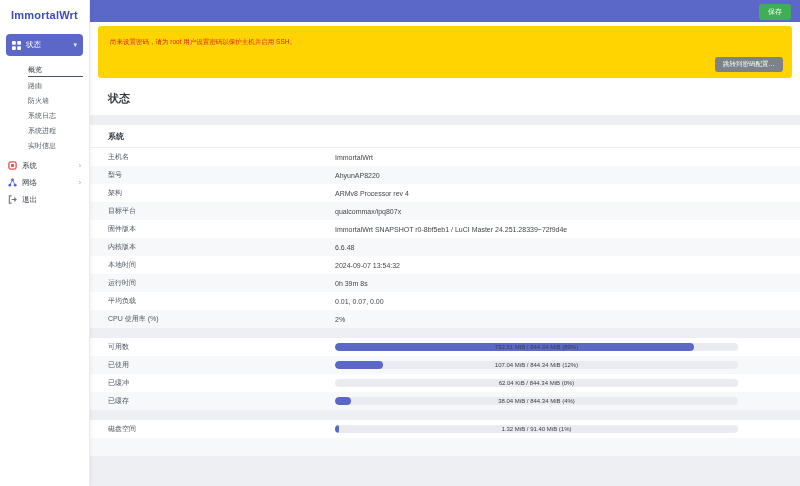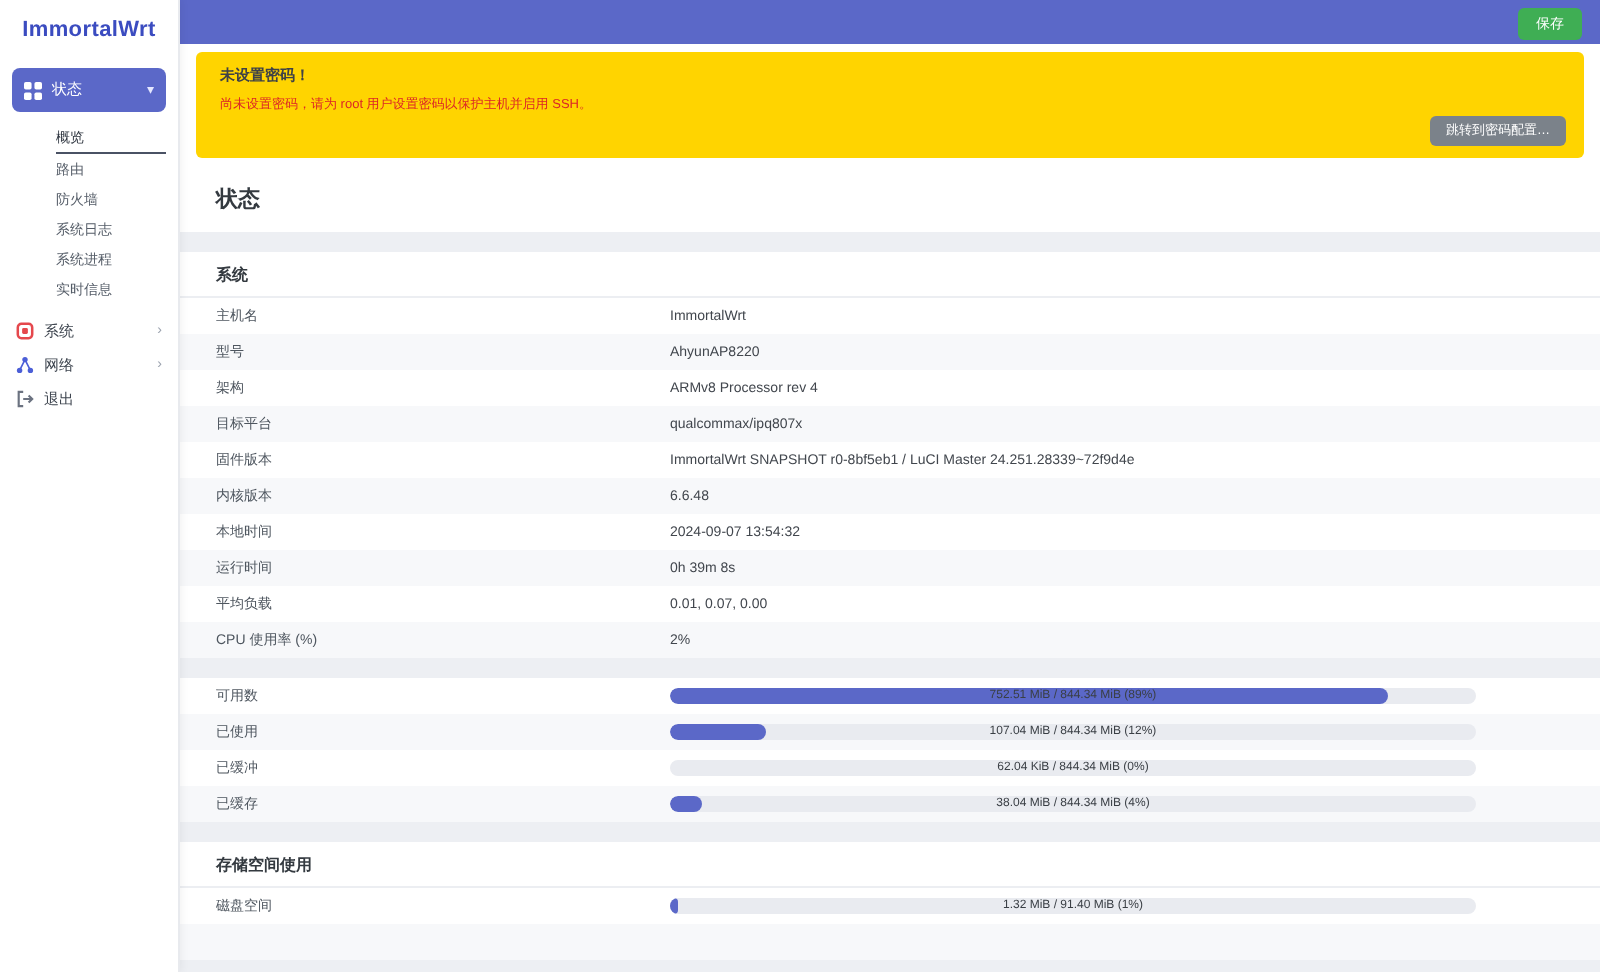--- a/index.html
+++ b/index.html
@@ -133,21 +133,20 @@
           </svg>
       </span>
       <span class="glabel">退出</span>
     </div>
   </div>
 
   <div class="content">
 
     <div class="banner-wrap block">
       <div class="banner">
-        <div class="banner-title">未设置密码！</div>
         <div class="banner-msg">尚未设置密码，请为 root 用户设置密码以保护主机并启用 SSH。</div>
         <button class="banner-btn">跳转到密码配置…</button>
       </div>
     </div>
 
     <div class="page-title-block block">
       <div class="page-title">状态</div>
     </div>
 
     <div class="gap"></div>
@@ -237,21 +236,20 @@
             <div class="bar-text">38.04 MiB / 844.34 MiB (4%)</div>
           </div>
             </div>
         </div>
       </div>
     </div>
 
     <div class="gap"></div>
 
     <div class="section">
-      <div class="section-title">存储空间使用</div>
       <div>
         <div class="row">
           <div class="cell-label">磁盘空间</div>
           <div class="cell-bar">
               <div class="bar">
             <div class="bar-fill" style="width: 1%;"></div>
             <div class="bar-text">1.32 MiB / 91.40 MiB (1%)</div>
           </div>
             </div>
         </div>

